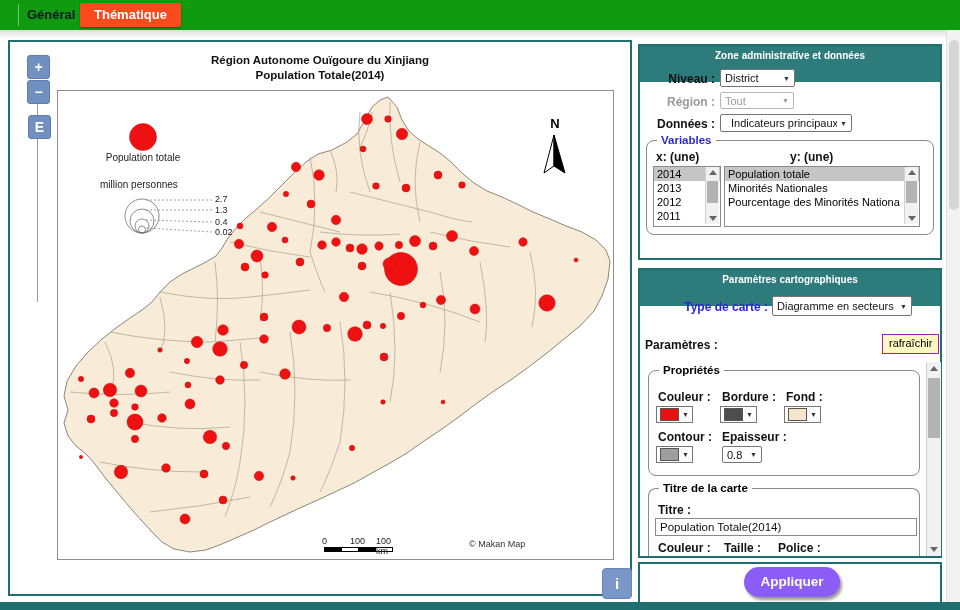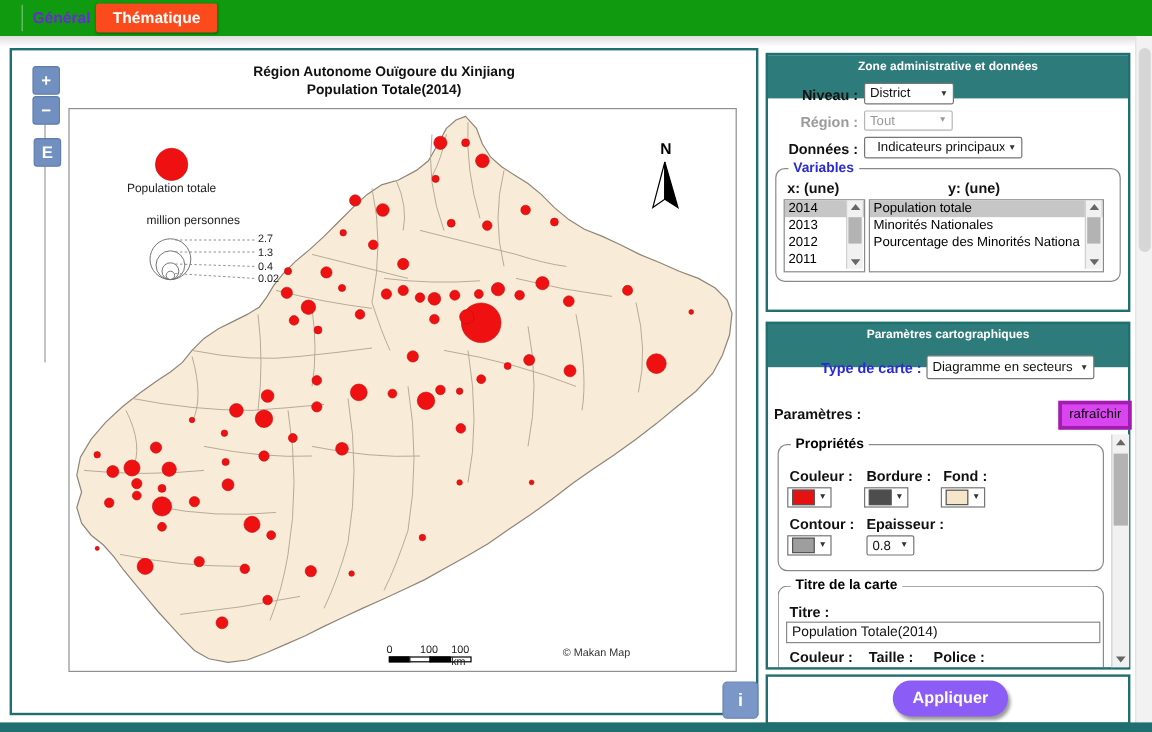--- a/index.html
+++ b/index.html
@@ -2,21 +2,21 @@
 <html><head>
 <meta charset="utf-8">
 <style>
   html,body{margin:0;padding:0;}
   body{width:960px;height:610px;position:relative;background:#fff;
        font-family:"Liberation Sans",sans-serif;overflow:hidden;}
   .abs{position:absolute;}
   
   #topbar{left:0;top:0;width:960px;height:30px;background:#0f9a0f;}
   #topbar .sep{left:18px;top:4px;width:1px;height:22px;background:#bae0ba;opacity:.6;}
-  #tab-general{left:27px;top:0;height:30px;line-height:30px;color:#6d28d9;font-weight:bold;font-size:13px;}
+  #tab-general{left:27px;top:0;height:30px;line-height:30px;color:#0f172a;font-weight:bold;font-size:13px;}
   #tab-thematique{left:80px;top:3px;height:24px;line-height:24px;padding:0 14px;background:#fb4b1d;
       color:#fff;font-weight:bold;font-size:13px;border-radius:2px;box-shadow:0 1px 2px rgba(0,0,0,.35);}
   #topshadow{left:0;top:30px;width:960px;height:9px;background:linear-gradient(#ddd,#fff);}
   #bottombar{left:0;top:602px;width:960px;height:8px;background:#206f70;}
   
   #mapPanel{left:8px;top:40px;width:620px;height:552px;background:#fff;border:2px solid #206f70;}
   #mapPanel .frame{left:47px;top:48px;width:555px;height:468px;border:1px solid #8f8f8f;background:#fff;}
   .mapTitle{width:620px;text-align:center;font-weight:bold;font-size:11.5px;color:#111;}
   .zbtn{width:21px;height:22px;background:#7190c0;border:1px solid #5f7eae;border-radius:3px;
         color:#fff;font-weight:bold;font-size:14px;text-align:center;line-height:22px;}
@@ -47,21 +47,21 @@
   .listbox .li.seld{background:#c6c6c6;}
   .vscroll{position:absolute;background:#f1f1f1;border-left:1px solid #d0d0d0;}
   .vscroll .thumb{position:absolute;left:1px;right:1px;background:#b3b3b3;}
   .tri-up{position:absolute;left:50%;transform:translateX(-50%);width:0;height:0;
           border-left:4px solid transparent;border-right:4px solid transparent;border-bottom:5px solid #666;}
   .tri-dn{position:absolute;left:50%;transform:translateX(-50%);width:0;height:0;
           border-left:4px solid transparent;border-right:4px solid transparent;border-top:5px solid #666;}
   .swatch{height:17px;width:37px;border:1px solid #767676;display:flex;align-items:center;padding:0 3px;box-sizing:border-box;background:#fff;}
   .swatch .chip{width:20px;height:11px;border:1px solid #555;}
   .swatch::after{content:"▼";font-size:7px;color:#333;margin-left:3px;}
-  #refreshBtn{background:#d946ef;border:3px solid #a21caf;font-size:11px;height:18px;line-height:16px;padding:0 6px;}
+  #refreshBtn{background:#fef9c3;border:1px solid #a21caf;font-size:11px;height:18px;line-height:16px;padding:0 6px;}
   #titreInput{border:1px solid #8a8a8a;font-size:11.5px;height:18px;line-height:18px;padding:0 4px;
       width:262px;box-sizing:border-box;background:#fff;color:#111;}
   #applyBtn{width:96px;height:30px;background:#8b5cf6;border:none;border-radius:15px;color:#fff;
       font-weight:bold;font-size:13.5px;box-shadow:2px 3px 3px #9a9a9a;text-align:center;line-height:30px;}
   #infoBtn{left:602px;top:568px;width:28px;height:29px;background:#7b97c7;border:1px solid #6a86b8;
       border-radius:4px;color:#fff;font-weight:bold;font-size:15px;text-align:center;line-height:29px;}
   #pageScroll{left:946px;top:30px;width:14px;height:580px;background:#f2f2f2;border-left:1px solid #e0e0e0;}
   #pageScroll .thumb{left:2px;width:10px;top:10px;height:170px;background:#d6d6d6;border-radius:5px;}
 </style>
 </head>
@@ -233,21 +233,21 @@
       <polygon points="544,93 555,131 544,124" fill="#000" stroke="#000" stroke-width="1"></polygon>
     </g>
   </svg>
 
   <div id="zline" class="abs"></div>
   <div class="zbtn abs" style="left:17px;top:13px;">+</div>
   <div class="zbtn abs" style="left:17px;top:38px;">−</div>
   <div class="zbtn abs" style="left:18px;top:73px;">E</div>
 
   <div class="maplabel abs" style="left:93px;top:110px;width:80px;text-align:center;">Population totale</div>
-  <div class="maplabel abs" style="left:90px;top:137px;width:100px;text-align:right;">million personnes</div>
+  <div class="maplabel abs" style="left:90px;top:137px;width:100px;text-align:left;">million personnes</div>
   <div class="sizeLabel abs" style="left:205px;top:152px;">2.7</div>
   <div class="sizeLabel abs" style="left:205px;top:163px;">1.3</div>
   <div class="sizeLabel abs" style="left:205px;top:175px;">0.4</div>
   <div class="sizeLabel abs" style="left:205px;top:185px;">0.02</div>
 
   <div class="abs" style="left:536px;top:74px;width:18px;text-align:center;font-weight:bold;font-size:13px;">N</div>
 
   <div class="abs" style="left:314px;top:505px;width:70px;height:6px;">
     <div class="sbseg" style="left:0;width:18px;background:#000;"></div>
     <div class="sbseg" style="left:17px;width:18px;background:#fff;"></div>

